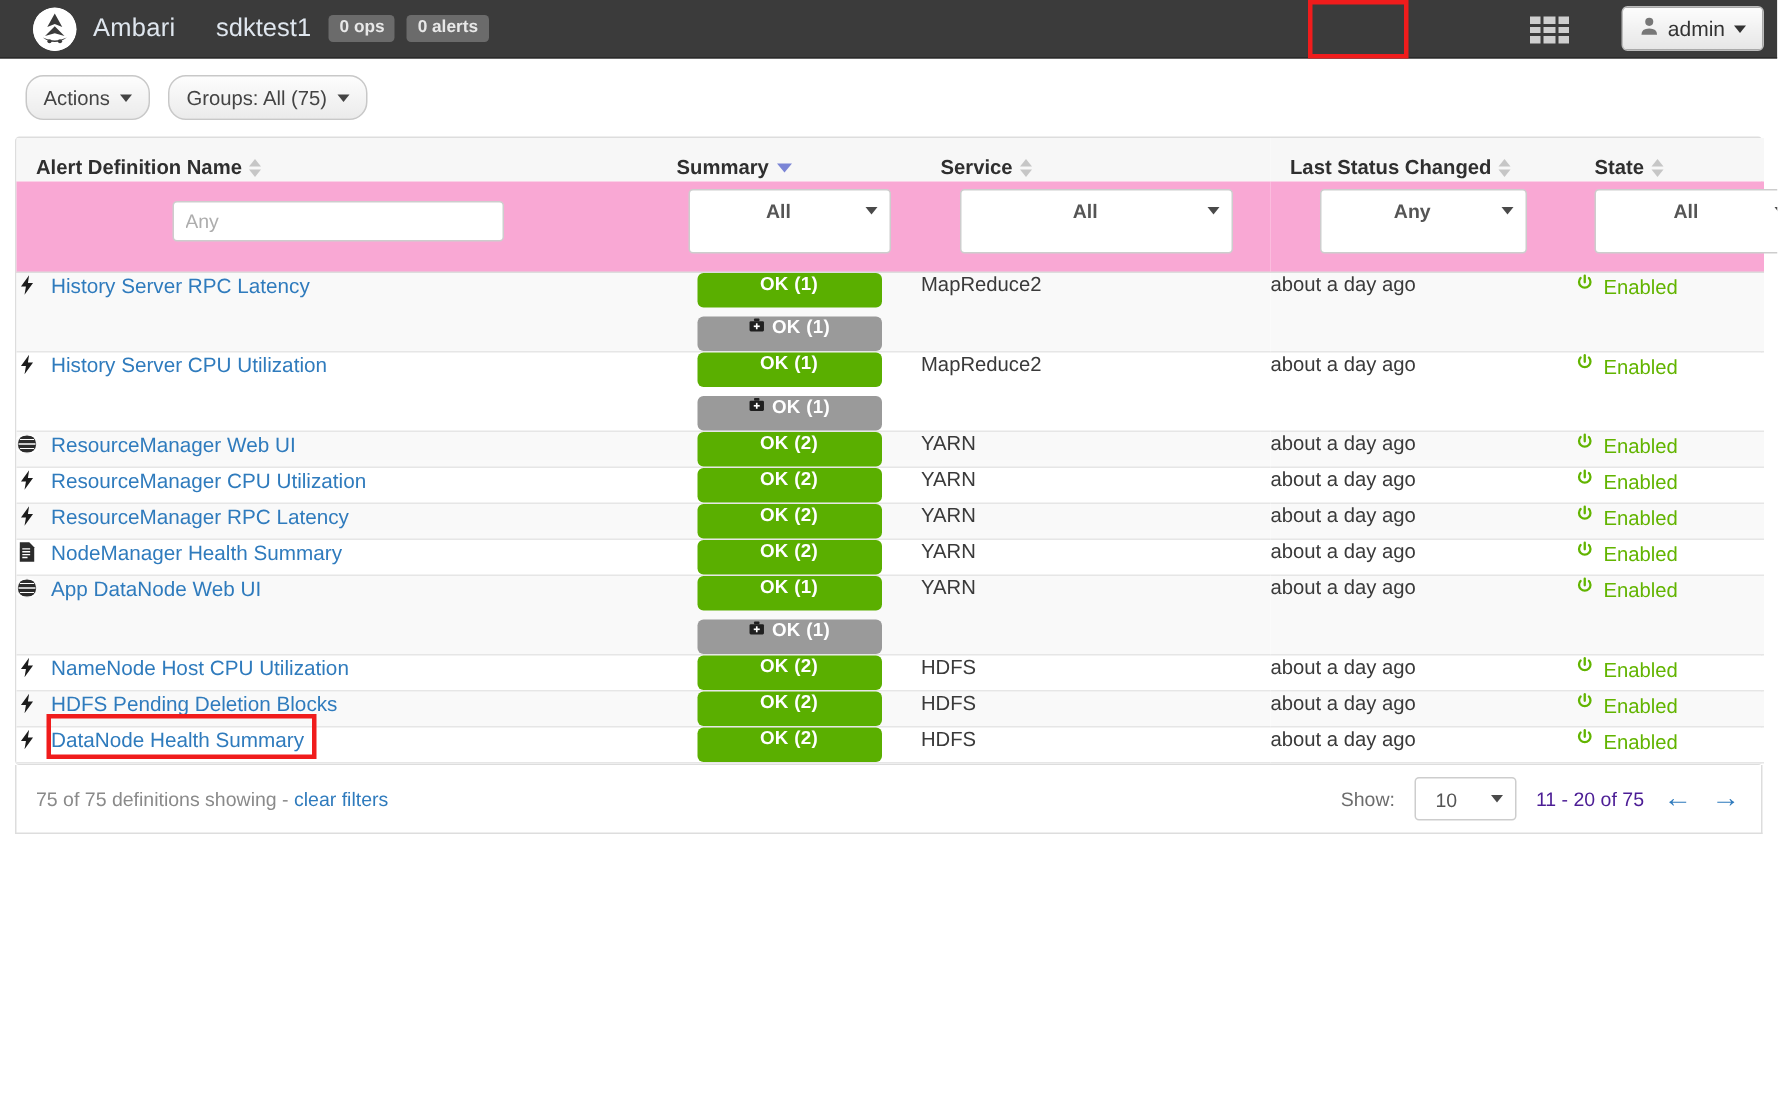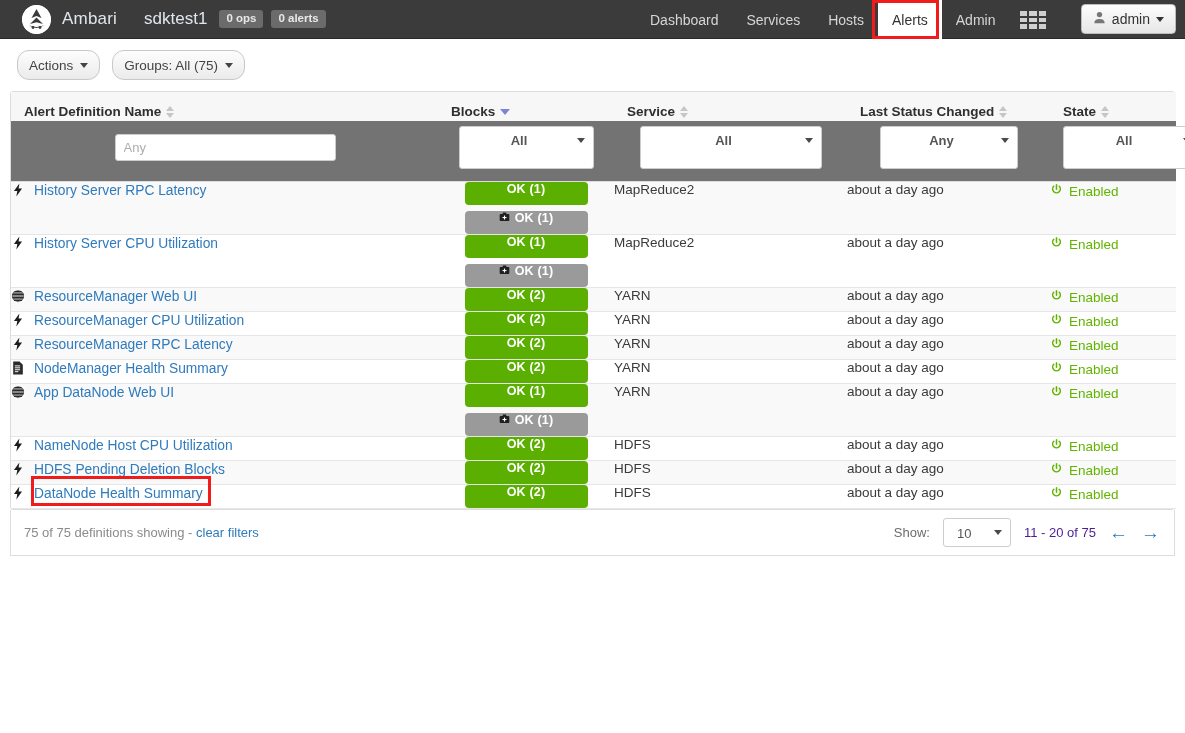--- a/index.html
+++ b/index.html
@@ -172,21 +172,21 @@
     background: #f7f7f7;
     text-align: left;
     padding: 12px 0 2px 13px;
     font-size: 13.5px;
     color: #2f2f2f;
     font-weight: bold;
     vertical-align: bottom;
     border: 0;
   }
   thead tr.filter-row th {
-    background: #737373;
+    background: #f9a8d4;
     padding: 5px 12px 12px 13px;
     border-bottom: 1px solid #ddd;
   }
   .th-inner { display: inline-flex; align-items: center; gap: 5px; }
   .sort-ico {
     display: inline-flex;
     flex-direction: column;
     gap: 2px;
     line-height: 0;
     cursor: pointer;
@@ -334,27 +334,20 @@
         <path d="M6.5 20 q8 4 16 0 q-8 6 -16 0 Z" fill="#3b3b3b"></path>
         <circle cx="11" cy="22.5" r="1.4" fill="#3b3b3b"></circle>
         <circle cx="18" cy="22.5" r="1.4" fill="#3b3b3b"></circle>
       </svg>
     </div>
     <span class="brand-name">Ambari</span>
     <span class="cluster-name">sdktest1</span>
     <span class="ops-badge">0 ops</span>
     <span class="alerts-badge">0 alerts</span>
 
-    <div class="nav-links">
-      <a class="nav-link">Dashboard</a>
-      <a class="nav-link">Services</a>
-      <a class="nav-link">Hosts</a>
-      <a class="nav-link active">Alerts</a>
-      <a class="nav-link">Admin</a>
-    </div>
 
     <div class="grid-icon">
       <i></i>
         <i></i>
         <i></i>
         <i></i>
         <i></i>
         <i></i>
         <i></i>
         <i></i>
@@ -403,21 +396,21 @@
               <span class="th-inner">
                 <span>Alert Definition Name</span>
                 <span class="sort-ico">
                     <span class="up"></span>
                     <span class="dn"></span>
                   </span>
               </span>
             </th>
             <th>
               <span class="th-inner">
-                <span>Blocks</span>
+                <span>Summary</span>
                 <span class="sort-ico active-desc">
                     <span class="dn"></span>
                   </span>
               </span>
             </th>
             <th>
               <span class="th-inner">
                 <span>Service</span>
                 <span class="sort-ico">
                     <span class="up"></span>

